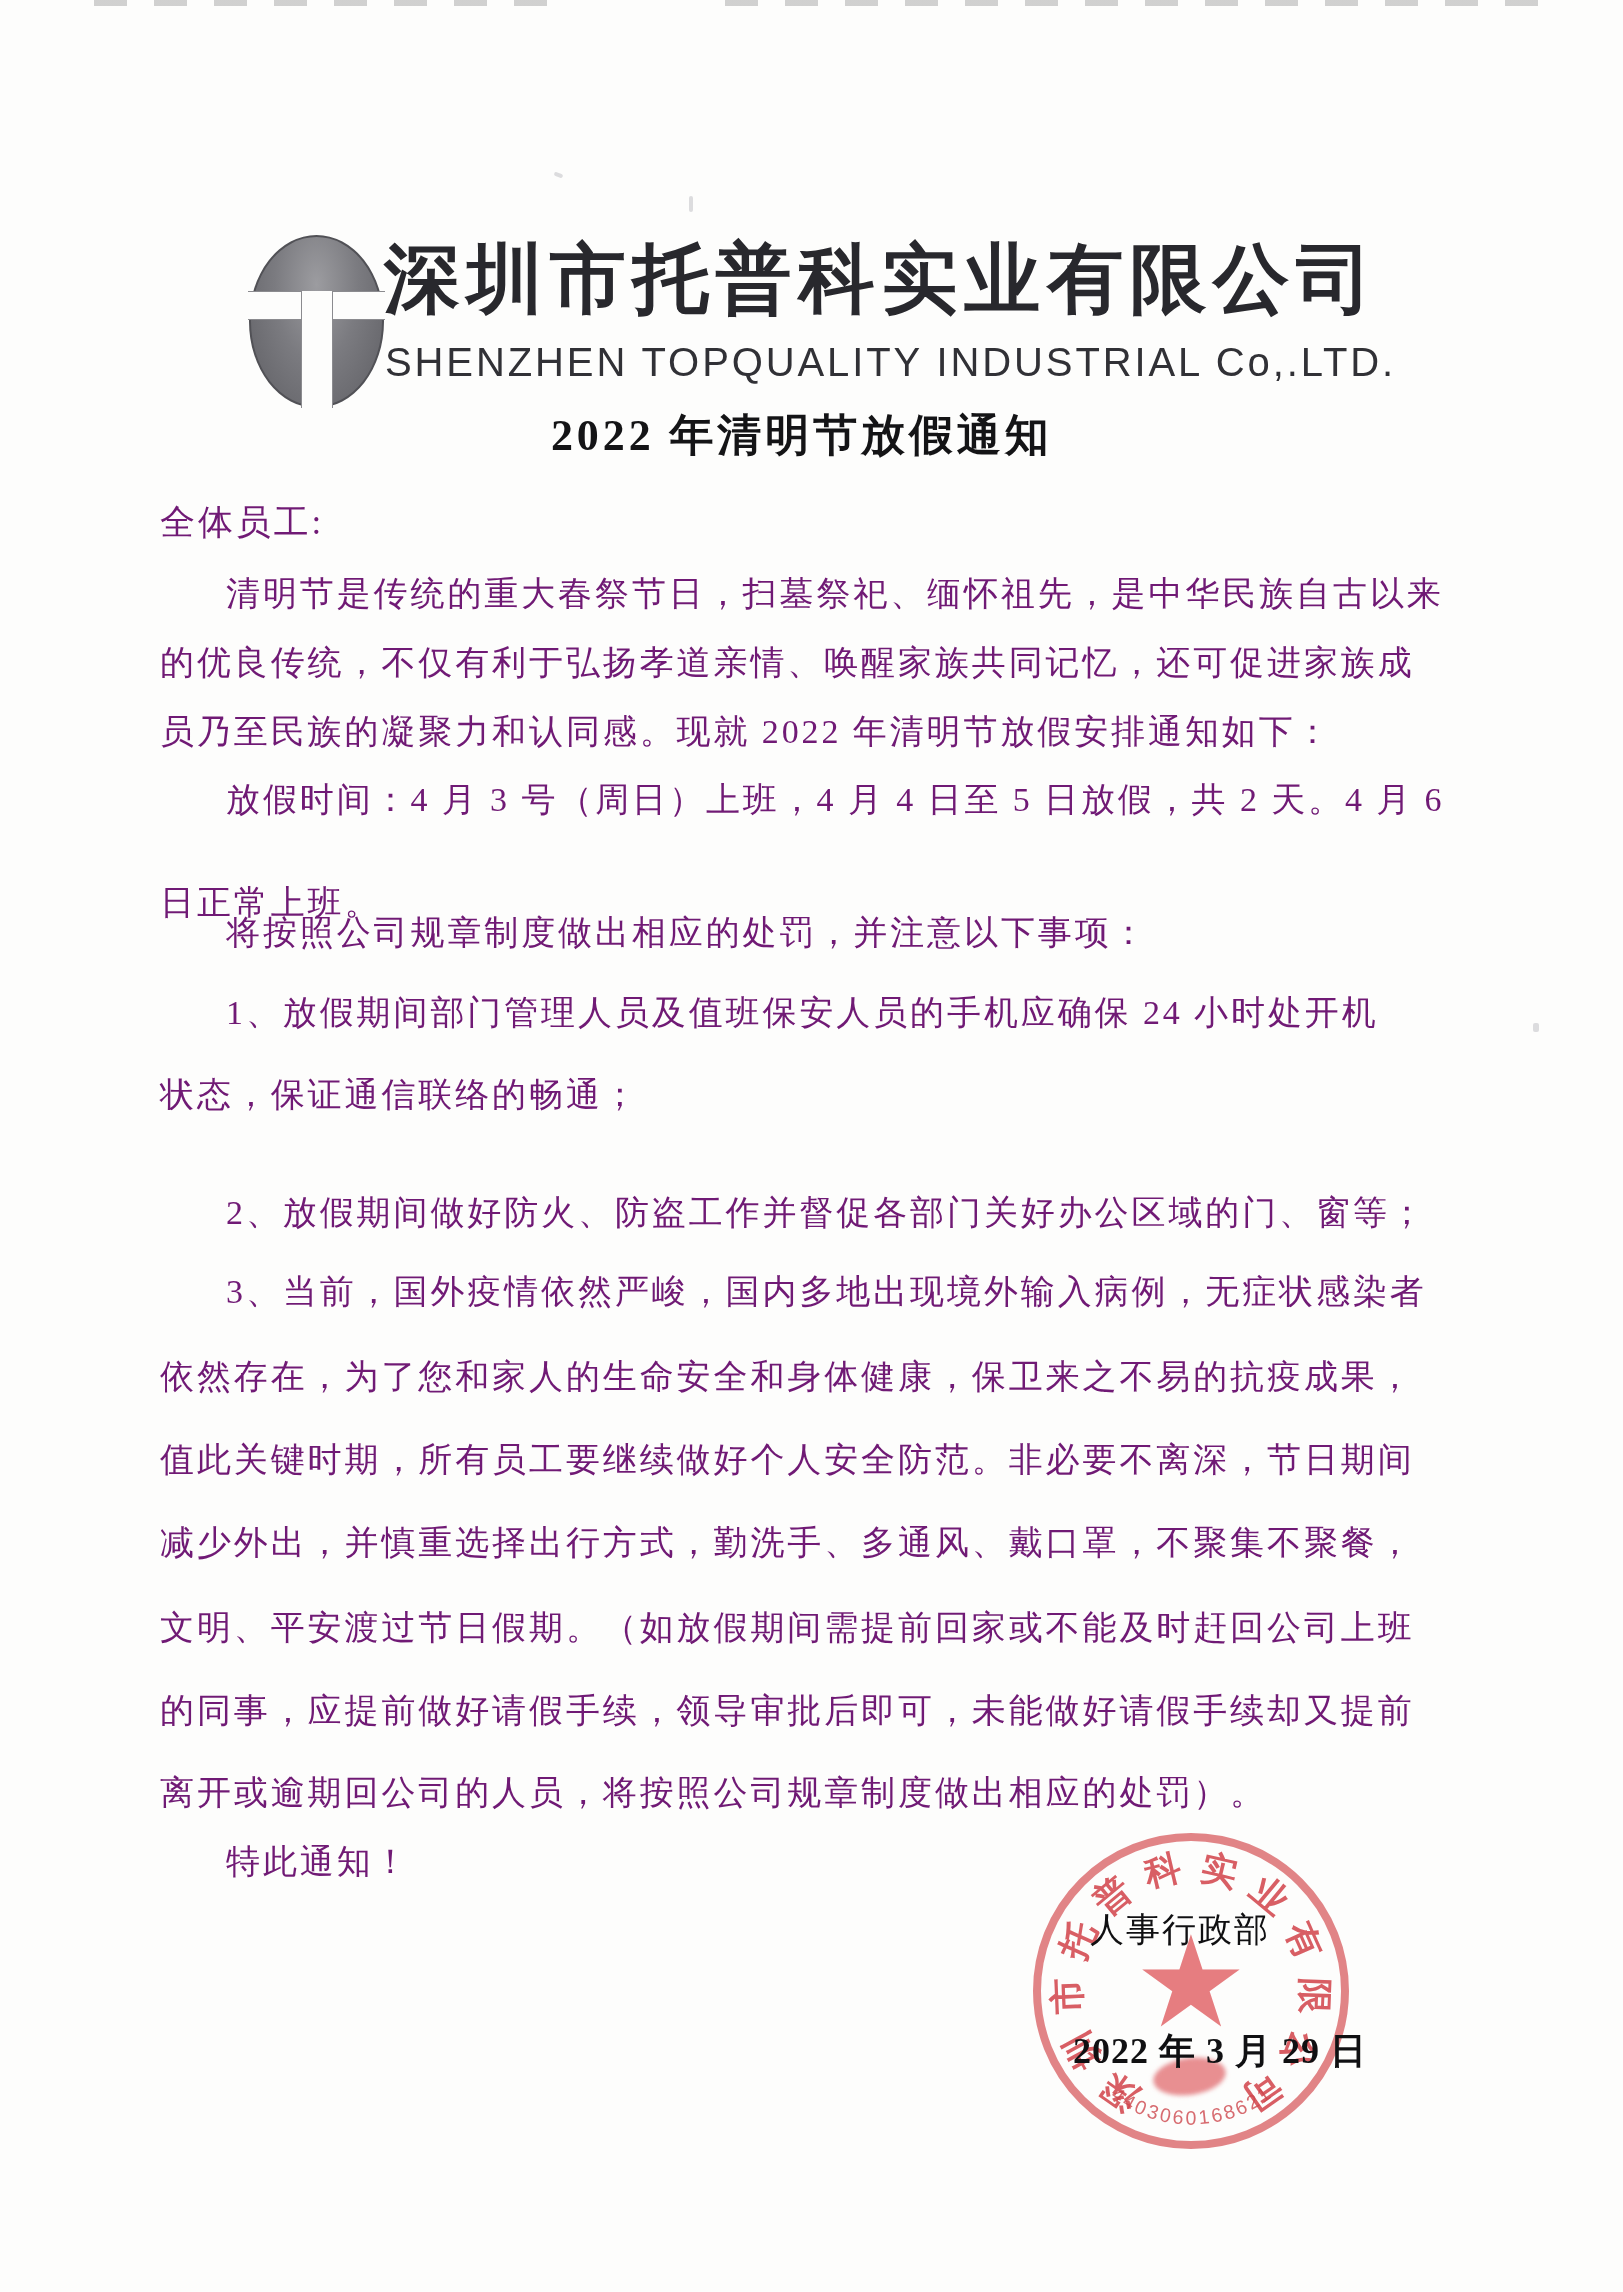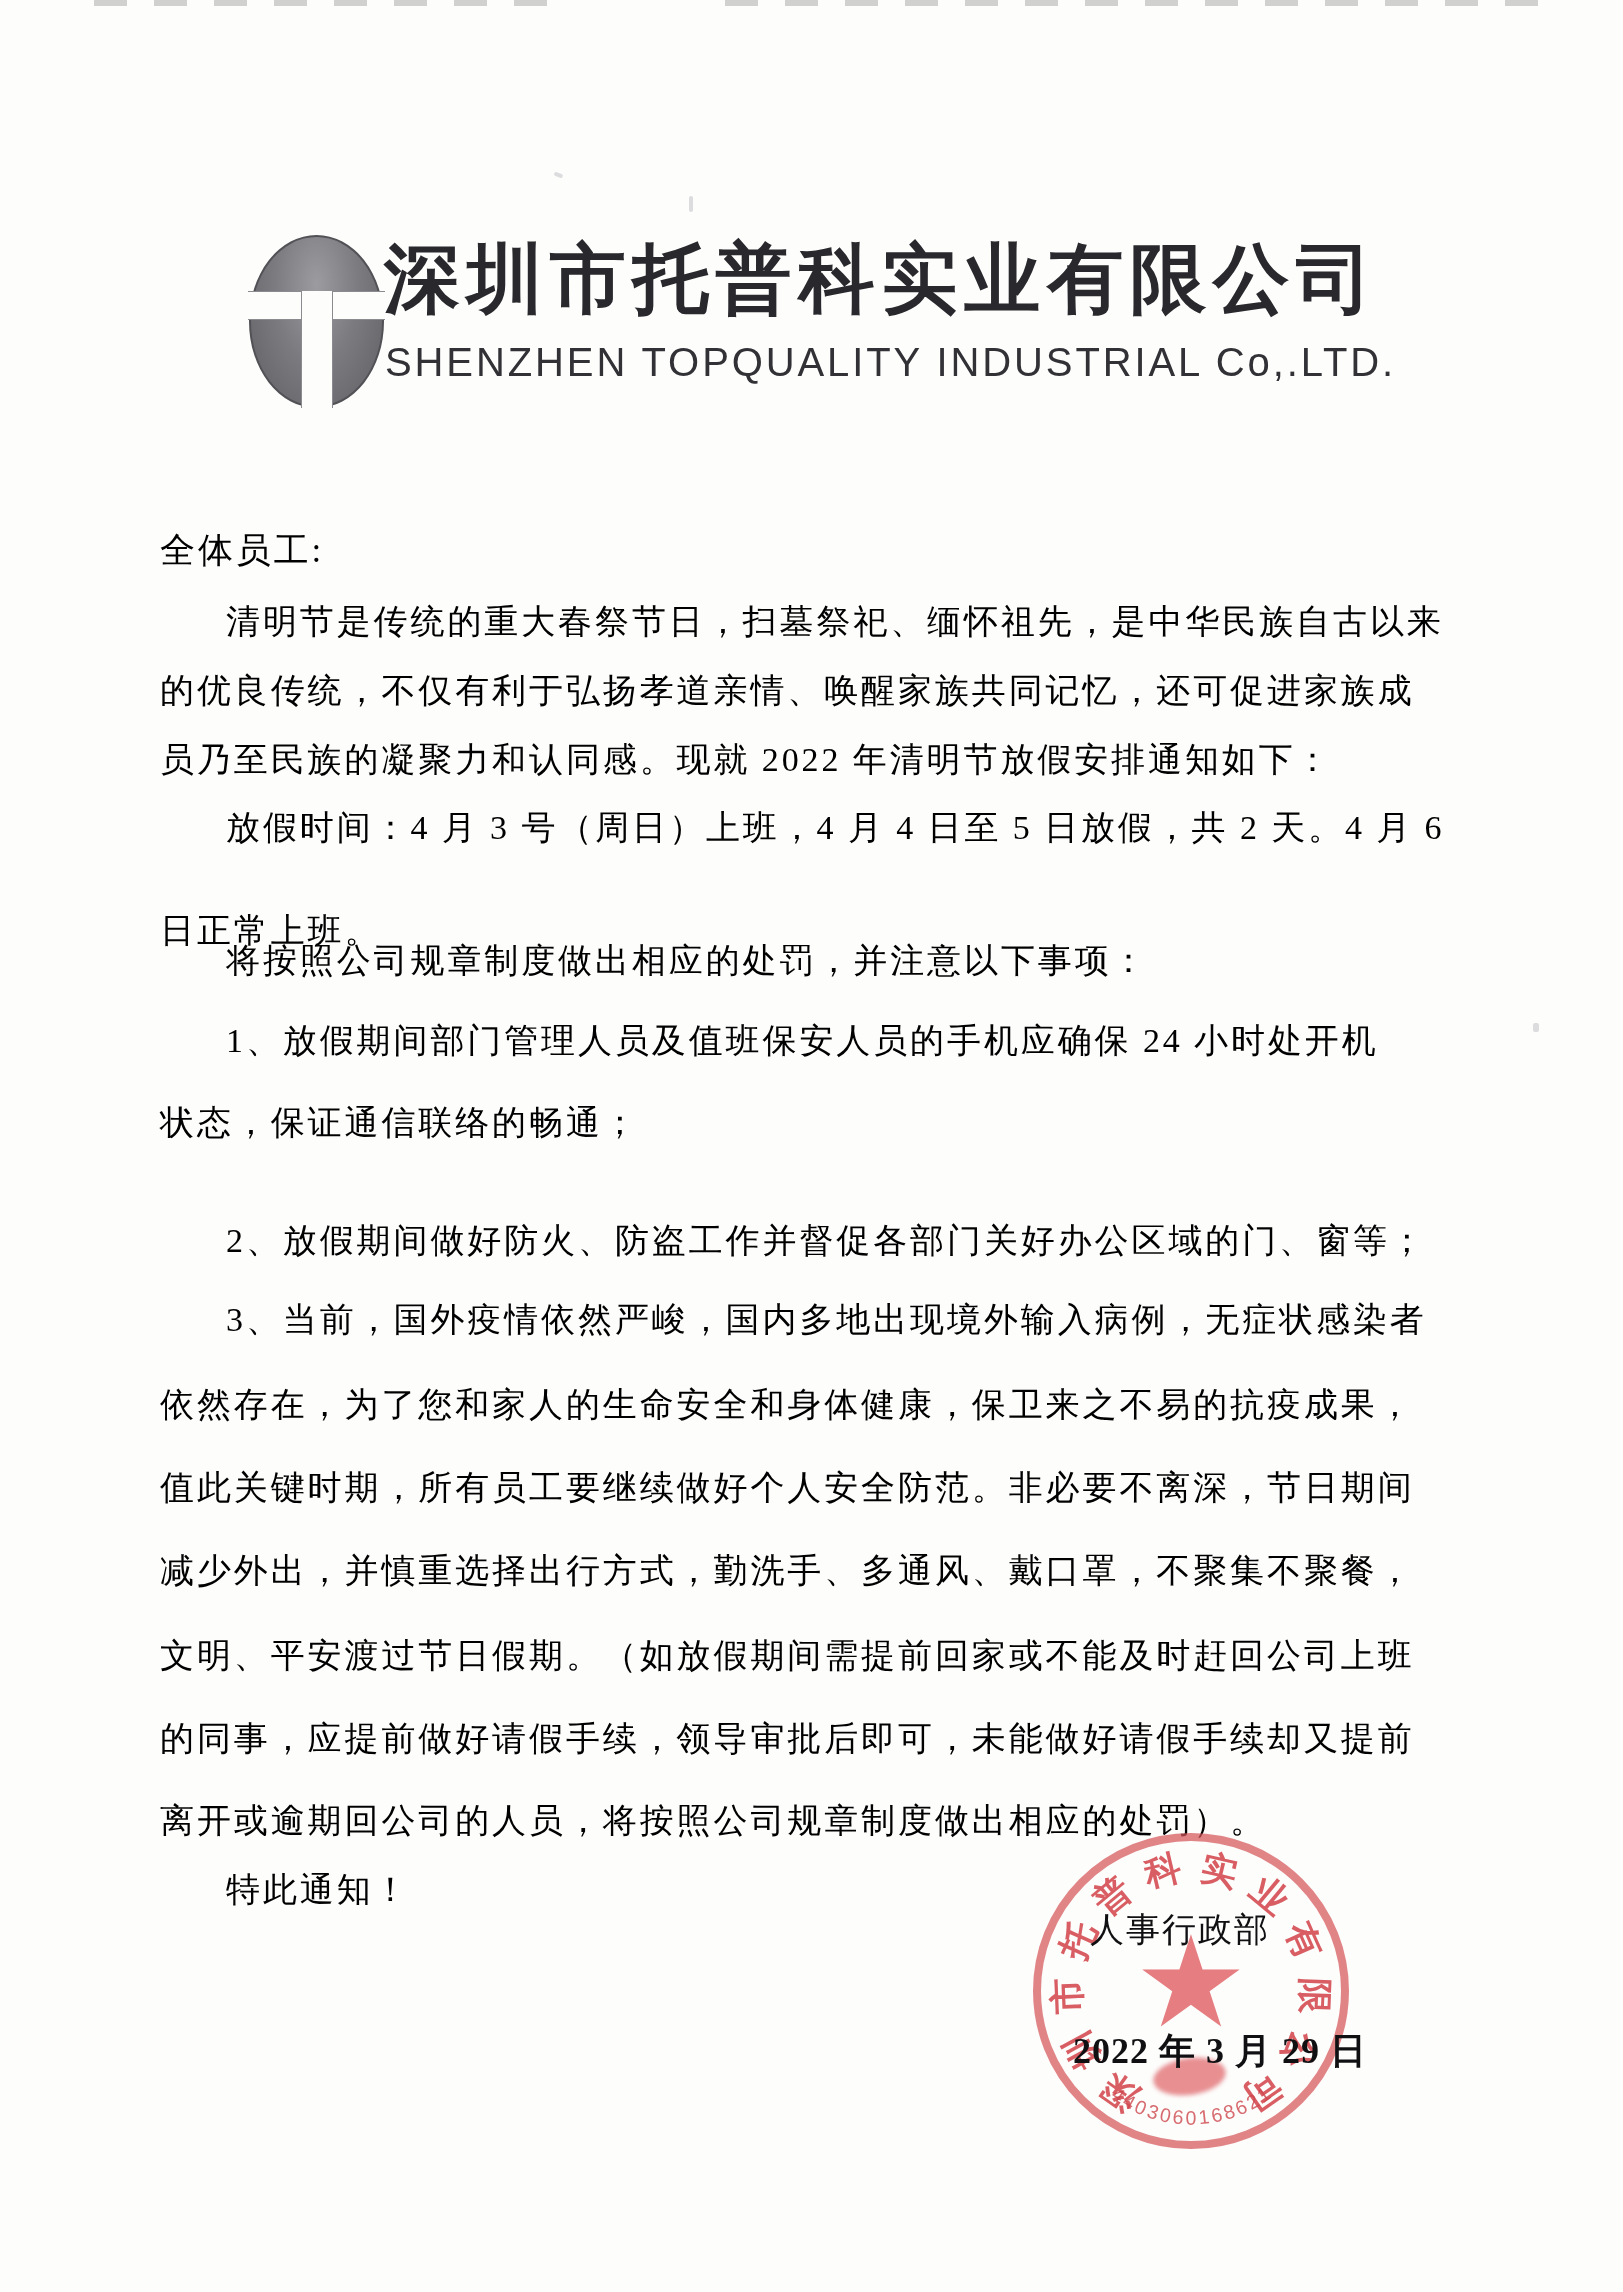--- a/index.html
+++ b/index.html
@@ -33,21 +33,21 @@
     position:absolute;left:385px;top:340px;font-size:40px;letter-spacing:2.9px;color:#313136;
     font-family:"Liberation Sans","DejaVu Sans",sans-serif;white-space:nowrap;
   }
   .title{
     position:absolute;left:0;right:27.4px;top:406px;text-align:center;font-size:44px;
     font-weight:700;letter-spacing:3.9px;color:#141416;
   }
   
   .line{
     position:absolute;white-space:nowrap;font-size:34px;letter-spacing:2.9px;
-    line-height:45px;color:#000000;margin-top:28px;
+    line-height:45px;color:#701a75;
   }
   
   .sig{position:absolute;white-space:nowrap;color:#101012;z-index:3;}
   #sig-dept{left:1090px;top:1907px;font-size:34px;letter-spacing:2px;}
   #sig-date{left:1073px;top:2027px;font-size:36px;letter-spacing:1px;font-weight:600;}
   
   #seal{
     position:absolute;left:1033px;top:1833px;width:316px;height:316px;z-index:2;
     filter:blur(0.5px);
   }
@@ -86,20 +86,21 @@
 
   <div>
     <div id="logo">
       <div class="t-bar"></div>
       <div class="t-stem"></div>
     </div>
     <div class="cn-name">深圳市托普科实业有限公司</div>
     <div class="en-name">SHENZHEN TOPQUALITY INDUSTRIAL Co,.LTD.</div>
   </div>
 
+  <div class="title">2022 年清明节放假通知</div>
   <div class="line" style="top:500px;left:160px;font-size:35px">全体员工:</div>
 
   <div>
     <div class="line" style="top:571px;left:226px">清明节是传统的重大春祭节日，扫墓祭祀、缅怀祖先，是中华民族自古以来</div>
     <div class="line" style="top:640px;left:160px">的优良传统，不仅有利于弘扬孝道亲情、唤醒家族共同记忆，还可促进家族成</div>
     <div class="line" style="top:709px;left:160px">员乃至民族的凝聚力和认同感。现就 2022 年清明节放假安排通知如下：</div>
 
     <div class="line" style="top:777px;left:226px">放假时间：4 月 3 号（周日）上班，4 月 4 日至 5 日放假，共 2 天。4 月 6</div>
     <div class="line" style="top:880px;left:160px">日正常上班。</div>
 

